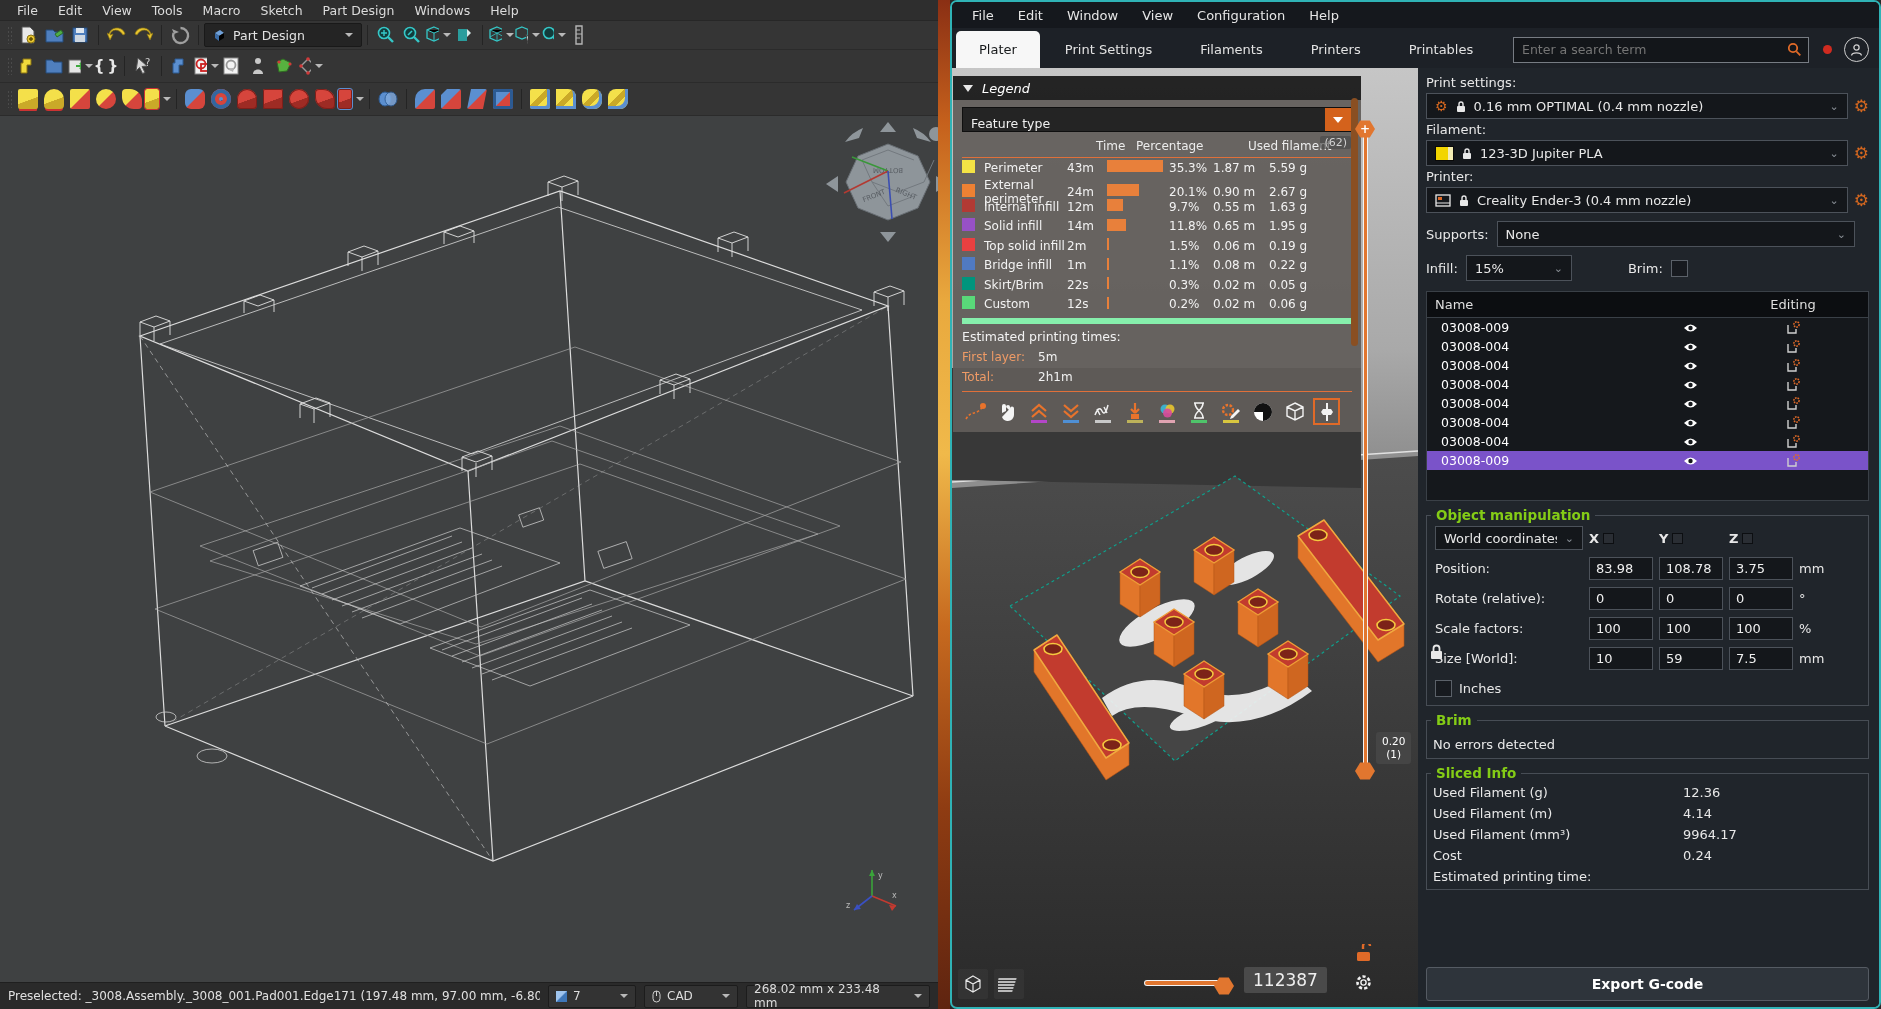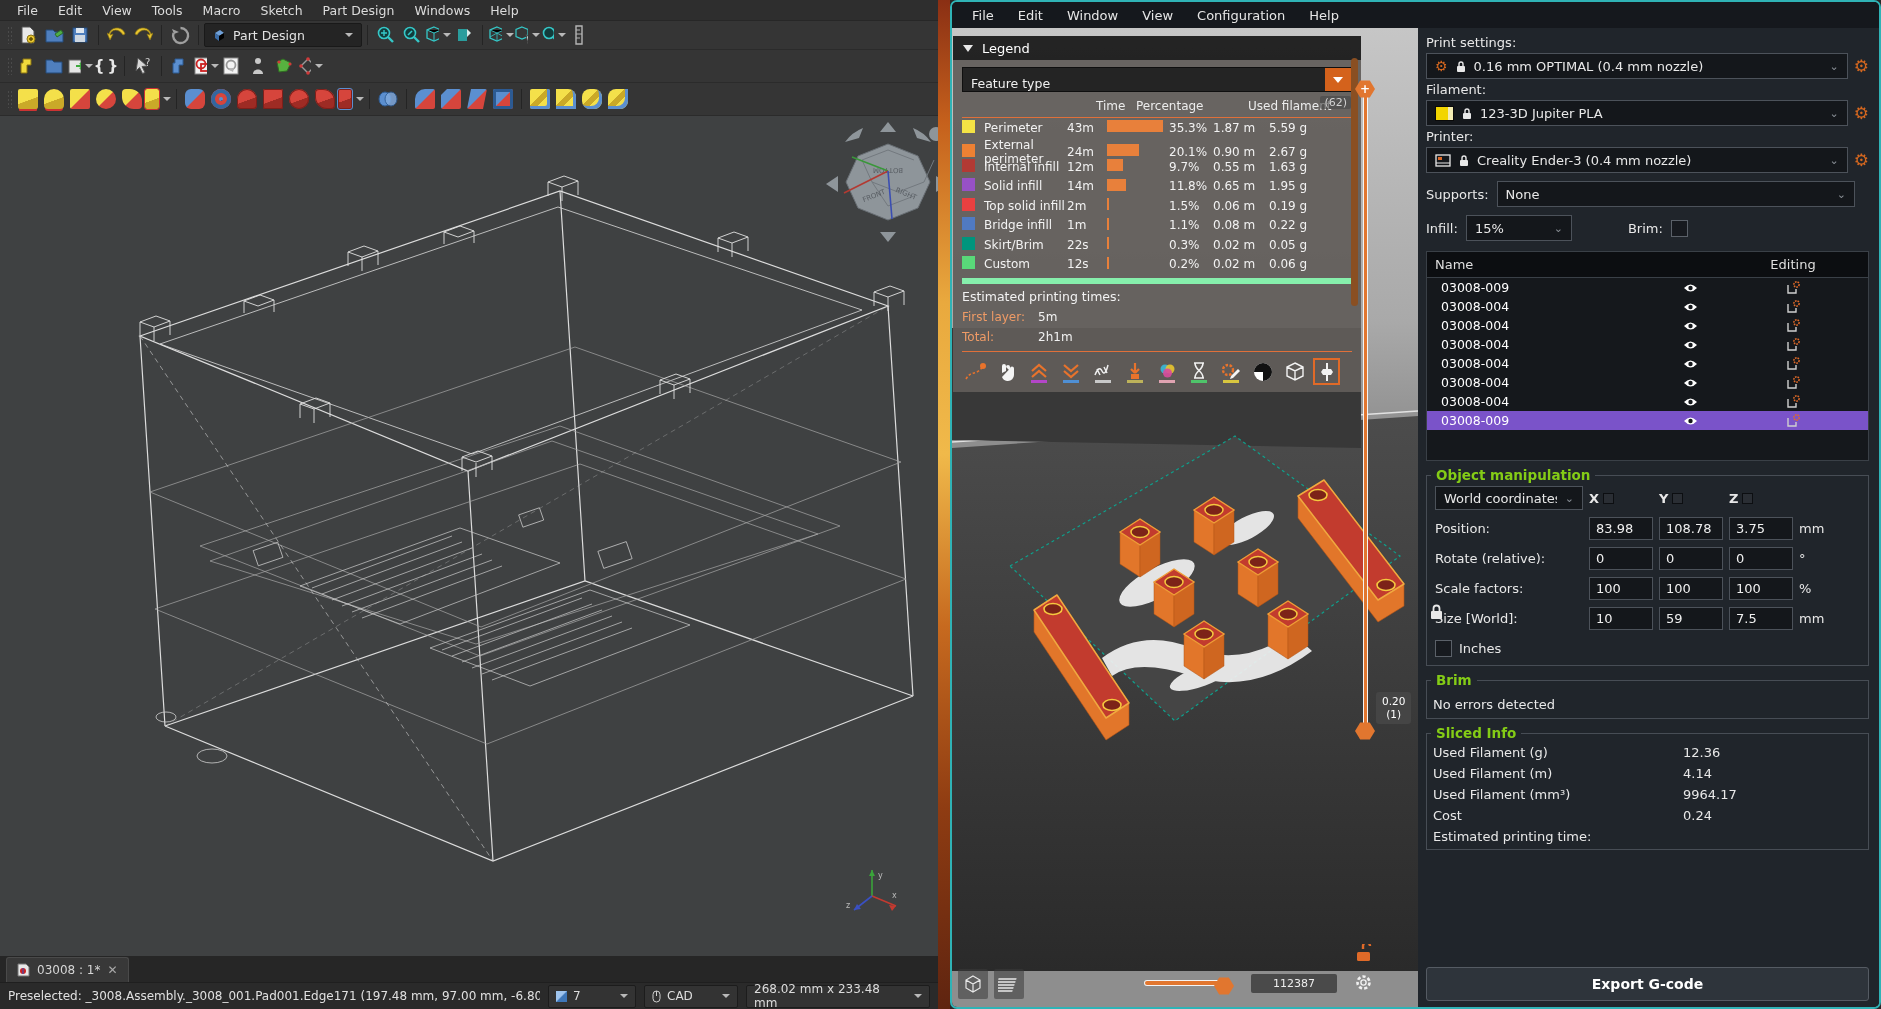--- a/index.html
+++ b/index.html
@@ -40,21 +40,21 @@
   .sl-tab{display:flex;align-items:center;padding:0 23px;color:#e2e2e2;font-size:13px;border-radius:5px 5px 0 0;}
   .sl-tab.active{background:#f7f7f7;color:#181a1c;}
   .sl-search{margin-left:auto;align-self:center;display:flex;align-items:center;background:#13161a;border:1px solid #777c83;height:24px;width:282px;padding:0 6px;}
   .sl-search input{flex:1;background:transparent;border:none;outline:none;color:#d8d8d8;font-size:12.5px;font-family:"DejaVu Sans",sans-serif;}
   .sl-main{flex:1;display:flex;position:relative;min-height:0;}
   
   .vp{position:relative;width:466px;min-width:466px;overflow:hidden;background:linear-gradient(#c6c6c6,#a9a9a9 30%,#8e8e8e 42%);}
   .vp svg.scene{position:absolute;left:0;top:0;}
   
   .legend{position:absolute;left:1px;top:8px;width:408px;font-size:12px;}
-  .lg-title{height:24px;background:rgba(22,22,22,.92);color:#fff;display:flex;align-items:center;gap:9px;padding:0 10px;font-size:13px;}
+  .lg-title{height:24px;background:rgba(22,22,22,.92);color:#fff;display:flex;align-items:center;gap:9px;padding:0 10px;font-size:13px;font-style:italic;}
   .lg-arrow{width:0;height:0;border-left:5px solid transparent;border-right:5px solid transparent;border-top:7px solid #e8e8e8;}
   .lg-panel{background:rgba(97,93,89,.93);padding:7px 9px 8px 9px;color:#f2f2f2;position:relative;}
   .lg-combo{display:flex;align-items:flex-end;background:#242424;border:1px solid #0f0f0f;height:23px;}
   .lg-combo .lab{flex:1;padding-left:8px;font-size:12.5px;color:#f0f0f0;}
   .lg-cbtn{width:26px;height:23px;background:#d4621c;display:flex;align-items:center;justify-content:center;}
   .lg-cbtn i{width:0;height:0;border-left:5px solid transparent;border-right:5px solid transparent;border-top:6px solid #fff;}
   .lg-badge{position:absolute;right:10px;top:36px;color:#d2d2d2;font-size:11px;background:rgba(70,70,70,.6);padding:0 4px;border-radius:2px;}
   .lg-head{display:grid;grid-template-columns:22px 1fr 40px 112px 104px;align-items:center;height:22px;margin-top:3px;border-bottom:1px solid #e0703a;color:#ececec;font-size:12px;}
   .lg-grid{display:grid;grid-template-columns:22px 1fr 40px 62px 44px 56px 1fr;align-items:center;height:19.5px;}
   .sw{width:13px;height:13px;display:inline-block;}
@@ -67,21 +67,21 @@
   .lgi{width:25px;height:25px;display:flex;align-items:center;justify-content:center;position:relative;}
   .lgi.selbox{outline:2px solid #e06a28;outline-offset:-1px;}
   .lg-scroll{position:absolute;left:399px;top:30px;width:7px;height:248px;background:#8a4f22;border-radius:4px;}
   
   .vslider{position:absolute;left:412px;top:62px;width:3px;height:640px;background:#e1762f;box-shadow:0 0 0 1px #f4f4f4;}
   .hex{position:absolute;width:20px;height:18px;background:#e1762f;clip-path:polygon(26% 3%,74% 3%,100% 50%,74% 97%,26% 97%,0 50%);display:flex;align-items:center;justify-content:center;color:#fff;font-size:12px;font-weight:bold;}
   .ltip{position:absolute;left:424px;top:664px;background:#454545;color:#fff;font-size:10.5px;line-height:1.25;padding:3px 6px;border-radius:3px;text-align:center;}
   .vp-bl{position:absolute;left:6px;bottom:8px;display:flex;gap:6px;}
   .vp-chip{width:30px;height:30px;background:rgba(58,58,58,.55);display:flex;align-items:center;justify-content:center;border-radius:2px;}
   .hslider{position:absolute;left:193px;bottom:22px;width:84px;height:4px;background:#e1762f;border-radius:2px;box-shadow:0 0 0 1px #f4f4f4;}
-  .htip{position:absolute;left:299px;bottom:14px;background:#4a4a4a;color:#eee;font-size:11px;padding:3px 22px;border-radius:2px;}
+  .htip{position:absolute;left:292px;bottom:14px;background:#4a4a4a;color:#eee;font-size:17px;padding:3px 9px;border-radius:2px;}
   
   .sb{flex:1;background:#20252b;color:#e8e8e8;font-size:13px;padding:4px 10px 4px 8px;box-sizing:border-box;display:flex;flex-direction:column;overflow:hidden;}
   .sb-lab{font-size:13px;margin:3px 0 3px 0;}
   .combo-row{display:flex;align-items:center;gap:6px;}
   .combo{flex:1;display:flex;align-items:center;gap:8px;background:#14171b;border:1px solid #4c525a;height:24px;padding:0 8px;font-size:13px;}
   .combo .cv{flex:1;white-space:nowrap;overflow:hidden;}
   .chev{color:#8a9097;font-size:11px;}
   .gearbtn{color:#d4671f;font-size:17px;line-height:1;}
   .swatch-fil{width:17px;height:13px;background:linear-gradient(90deg,#f2d500 70%,#f4edb4 70%);border:1px solid #0a0a0a;}
   .inline-row{display:flex;align-items:center;gap:8px;margin-top:8px;}
@@ -456,31 +456,20 @@
             <path d="M24 10 l-7 -1 3 6z" fill="#c23a30"></path>
           <path d="M0 0 L-18 14" stroke="#3a50c2" stroke-width="1.6"></path>
             <path d="M-18 14 l3 -6 4 5z" fill="#3a50c2"></path>
           <text x="6" y="-18" font-size="8" fill="#bbb">y</text>
             <text x="20" y="2" font-size="8" fill="#bbb">x</text>
             <text x="-26" y="12" font-size="8" fill="#bbb">z</text>
         </g>
       </svg>
     </div>
 
-    <div class="fc-tabbar">
-      <div class="fc-doctab">
-        <svg width="13" height="14">
-            <path d="M1 1h8l3 3v9H1z" fill="#e8e8e8" stroke="#777"></path>
-            <circle cx="6" cy="8" r="3" fill="#cc2222"></circle>
-            <path d="M6 5v6" stroke="#2255cc"></path>
-          </svg>
-        <span>03008 : 1*</span>
-        <span style="color:#aaa;font-size:12px">✕</span>
-      </div>
-    </div>
 
     <div class="fc-status">
       <span class="fc-status-msg">Preselected: _3008.Assembly._3008_001.Pad001.Edge171 (197.48 mm, 97.00 mm, -6.80 mm)</span>
       <div class="fc-scombo" style="width:72px">
         <span style="width:11px;height:11px;background:linear-gradient(135deg,#9fc4ee 45%,#3f77b9 55%);display:inline-block"></span>
         <span style="flex:1">7</span>
         <span class="caret"></span>
       </div>
       <div class="fc-scombo" style="width:78px">
         <svg width="9" height="13">
@@ -500,20 +489,41 @@
   <div id="wall"></div>
 
   <div id="sl">
     <div class="sl-menubar">
       <span class="sl-mi">File</span>
       <span class="sl-mi">Edit</span>
       <span class="sl-mi">Window</span>
       <span class="sl-mi">View</span>
       <span class="sl-mi">Configuration</span>
       <span class="sl-mi">Help</span>
+    </div>
+    <div class="sl-tabs">
+      <div class="sl-tab active">Plater</div>
+      <div class="sl-tab">Print Settings</div>
+      <div class="sl-tab">Filaments</div>
+      <div class="sl-tab">Printers</div>
+      <div class="sl-tab">Printables</div>
+      <div class="sl-search">
+        <input placeholder="Enter a search term" style="">
+        <svg width="15" height="15">
+            <circle cx="6" cy="6" r="4.2" fill="none" stroke="#e06a28" stroke-width="1.8"></circle>
+            <path d="M9.3 9.3l4 4" stroke="#e06a28" stroke-width="1.8"></path>
+          </svg>
+      </div>
+      <span class="dot-red"></span>
+      <span class="avatar">
+          <svg width="13" height="13">
+            <circle cx="6.5" cy="4.5" r="2.6" fill="none" stroke="#cfcfcf" stroke-width="1.3"></circle>
+            <path d="M1.5 12.5c.6-3.6 9.4-3.6 10 0" fill="none" stroke="#cfcfcf" stroke-width="1.3"></path>
+          </svg>
+        </span>
     </div>
 
     <div class="sl-main">
 
       <div class="vp">
         <svg class="scene" width="466" height="943" viewBox="0 0 466 943">
           <defs>
             <linearGradient id="dg" x1="0" y1="0" x2="0" y2="1">
                 <stop offset="0" stop-color="#4c4c4c"></stop>
                 <stop offset="1" stop-color="#2a2a2a"></stop>

